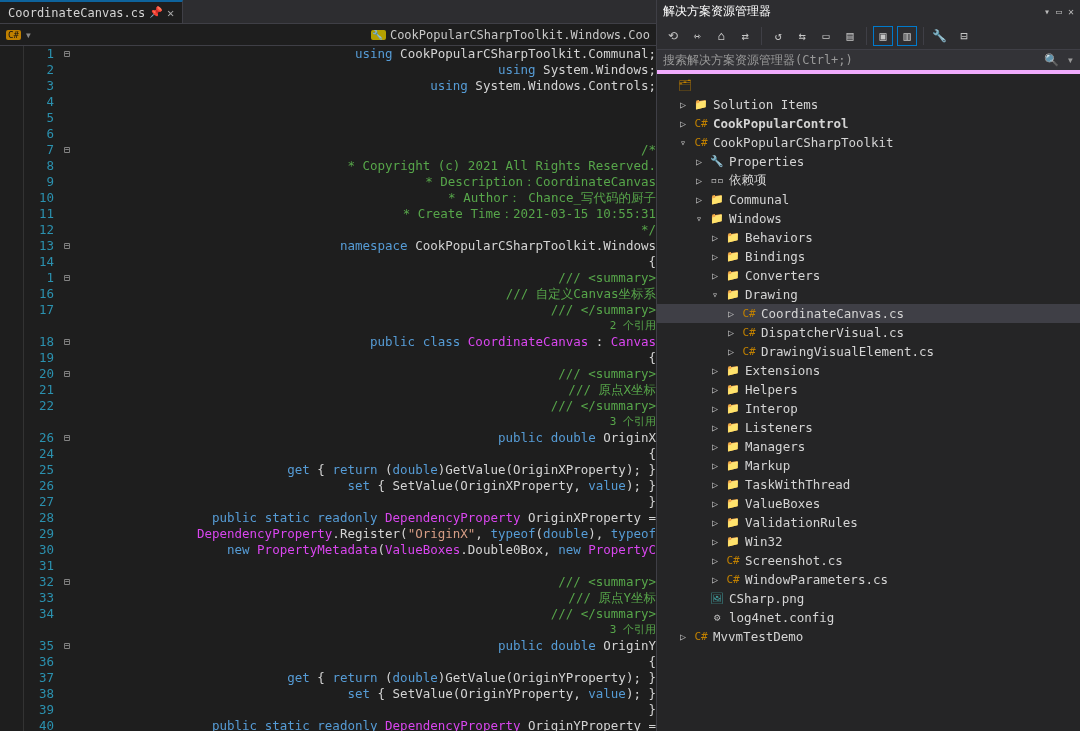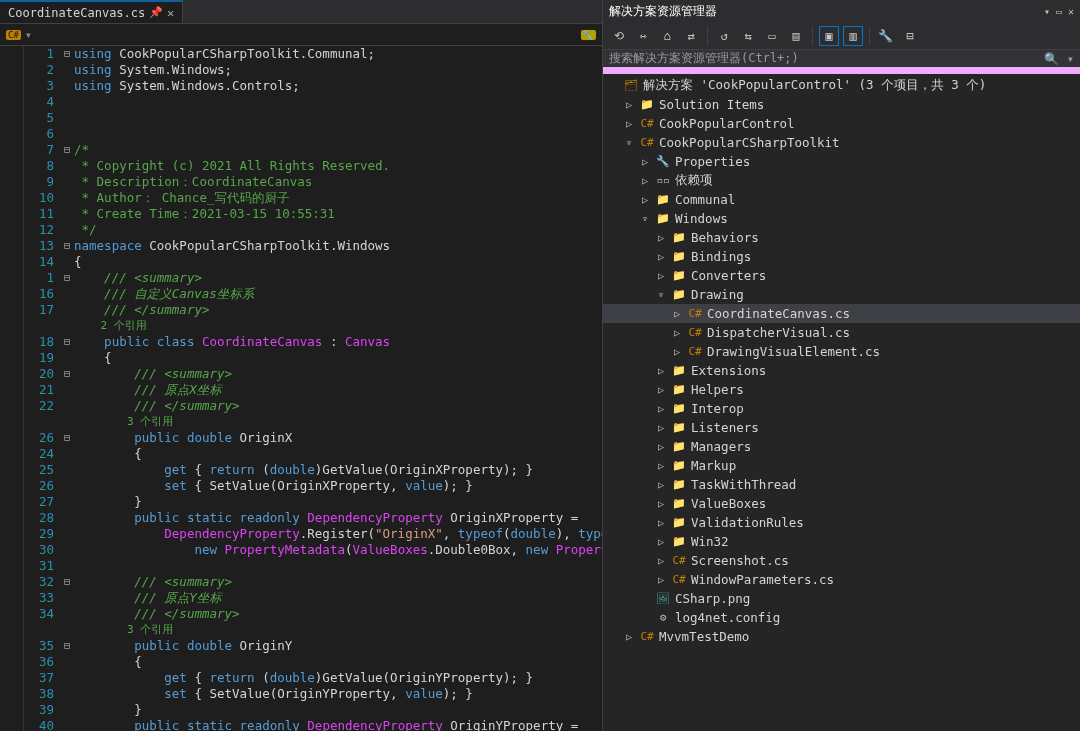--- a/index.html
+++ b/index.html
@@ -73,31 +73,32 @@
   .linenos div { height:16px; }
   .folds {
     width:14px; background:#1e1e1e;
   }
   .folds div { height:16px; text-align:center; color:#a0a0a0; font-size:10px; }
   .code {
     flex:1;
     background:#1e1e1e;
     white-space:pre;
     overflow:hidden;
+    text-align:right;
   }
   .code div { height:16px; }
   
   .kw { color:#569cd6; }
   .type { color:#d946ef; }
   .str { color:#d69d85; }
   .cm { color:#57a64a; }
-  .xml { color:#57a64a;font-style:italic; }
+  .xml { color:#57a64a; }
   
   .sidepanel {
-    width:478px;
+    width:424px;
     background:#252526;
     border-left:1px solid #3f3f46;
     display:flex; flex-direction:column;
   }
   .panel-title {
     height:22px;
     background:#2d2d30;
     color:#fff;
     display:flex; align-items:center; justify-content:space-between;
     padding:0 6px;
@@ -116,21 +117,21 @@
     display:flex; align-items:center; justify-content:center;
     color:#c5c5c5;
     border:1px solid transparent;
     font-size:12px;
   }
   .tbtn.boxed { border-color:#007acc; }
   .tsep { width:1px; height:18px; background:#3f3f46; margin:0 2px;}
   .search {
     height:24px;
     background:#333337;
-    border-bottom:7px solid #f0abfc;
+    border-bottom:4px solid #f0abfc;
     display:flex; align-items:center;
     padding:0 6px;
     color:#999;
     justify-content:space-between;
   }
   .tree {
     flex:1;
     overflow:auto;
     padding:2px 0;
     font-size:12.5px;
@@ -143,41 +144,42 @@
     cursor:pointer;
   }
   .row.sel { background:#3f3f46; }
   .chevr { width:12px; text-align:center; color:#c5c5c5; font-size:10px;}
   .ticon { width:16px; text-align:center; font-size:11px;}
   .cs { color:#c08000; }
   .fold { color:#c8a000; }
   .prj { color:#c08000; }
   .png { color:#4aa; }
   .cfg { color:#bbb; }
-  .bold { font-weight:normal; color:#fff; }
+  .bold { font-weight:bold; color:#fff; }
   .lbl { color:#d4d4d4; }
   .ind1{padding-left:20px;} .ind2{padding-left:36px;} .ind3{padding-left:52px;}
   .ind4{padding-left:68px;}
 </style>
 </head>
 <body>
 
 <div class="editor">
   <div class="tabs">
     <div class="tab active">
       <span>CoordinateCanvas.cs</span>
       <span class="pin">📌</span>
       <span class="tab-close">✕</span>
     </div>
   </div>
   <div class="breadcrumb">
     <span class="sq-c">C#</span>
     <span class="bc-arrow">▾</span>
     <span style="flex:1"></span>
     <span class="sq-m">🔧</span>
+    <span>CookPopularCSharpToolkit.Windows.Coo</span>
   </div>
   <div class="code-area">
     <div class="gutter-icons"></div>
     <div class="linenos" id="linenos">
         <div>1</div>
         <div>2</div>
         <div>3</div>
         <div>4</div>
         <div>5</div>
         <div>6</div>
@@ -295,21 +297,20 @@
       <div class="tbtn">⊟</div>
     </div>
   <div class="search">
     <span>搜索解决方案资源管理器(Ctrl+;)</span>
     <span>🔍 ▾</span>
   </div>
   <div class="tree" id="tree">
       <div class="row ind0">
         <span class="chevr"></span>
         <span class="ticon prj">🗂</span>
-        <span class="lbl">解决方案 'CookPopularControl' (3 个项目，共 3 个)</span>
       </div>
       <div class="row ind1">
         <span class="chevr">▷</span>
         <span class="ticon fold">📁</span>
         <span class="lbl">Solution Items</span>
       </div>
       <div class="row ind1">
         <span class="chevr">▷</span>
         <span class="ticon prj">C#</span>
         <span class="lbl bold">CookPopularControl</span>

